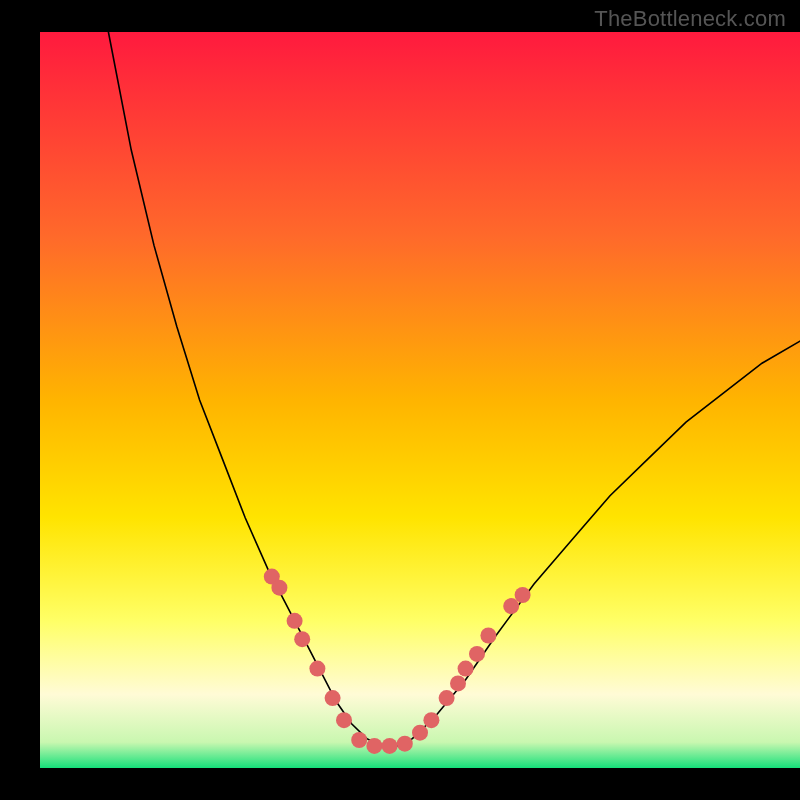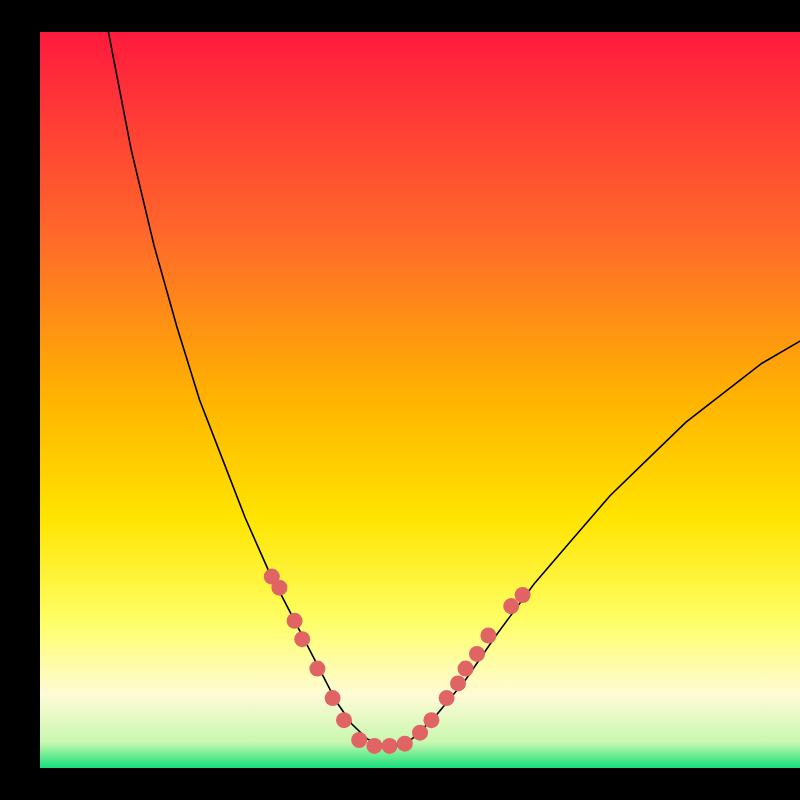--- a/index.html
+++ b/index.html
@@ -74,13 +74,14 @@
         <circle cx="446.6" cy="698.1" r="8" fill="#e06464"></circle>
         <circle cx="458.0" cy="683.4" r="8" fill="#e06464"></circle>
         <circle cx="465.6" cy="668.6" r="8" fill="#e06464"></circle>
         <circle cx="477.0" cy="653.9" r="8" fill="#e06464"></circle>
         <circle cx="488.4" cy="635.5" r="8" fill="#e06464"></circle>
         <circle cx="511.2" cy="606.1" r="8" fill="#e06464"></circle>
         <circle cx="522.6" cy="595.0" r="8" fill="#e06464"></circle>
       </g>
   </svg>
 
+  <div class="watermark">TheBottleneck.com</div>
 </div>
 
 </body></html>

